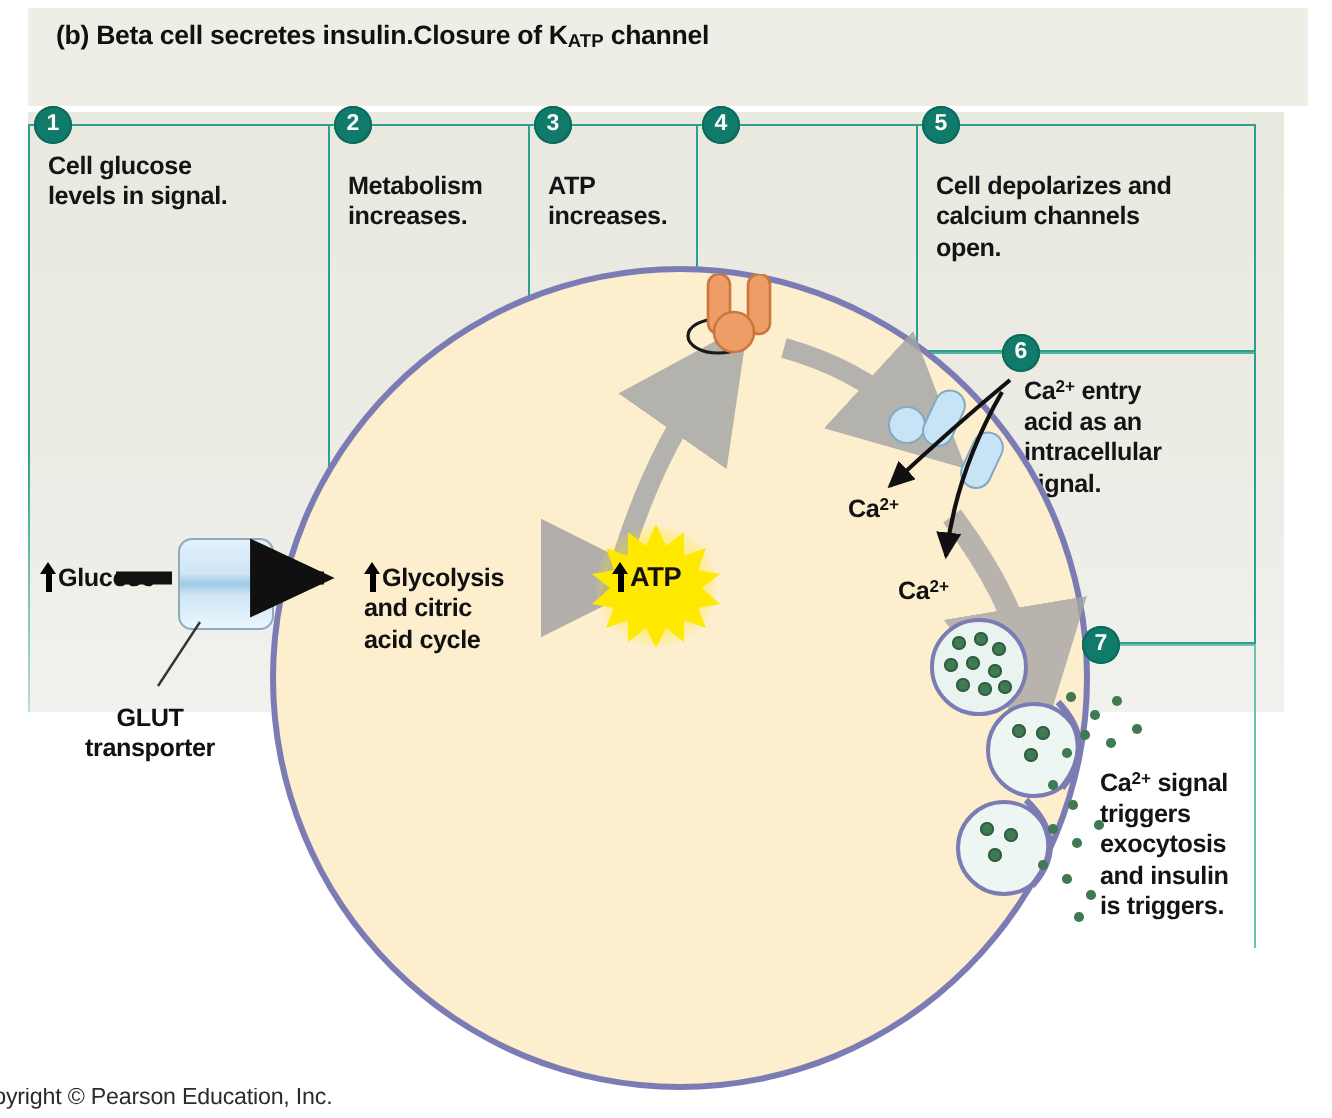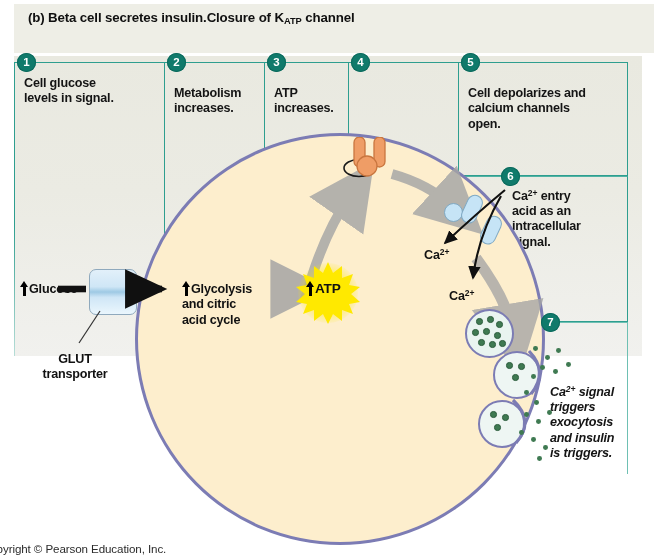--- a/index.html
+++ b/index.html
@@ -136,21 +136,21 @@
   <div class="boxtxt" style="left:512px;top:186px;width:124px;">
     <span>Ca</span><sup>2+</sup><span> entry</span><br>
     <span>acid as an</span><br>
     <span>intracellular</span><br>
     <span>signal.</span>
   </div>
 
   <div class="box" style="left:458px;top:322px;width:170px;height:152px;border-bottom:none;
               border-color:#6ec0b3;"></div>
   <div class="stepnum" style="left:541px;top:313px;">7</div>
-  <div class="boxtxt" style="left:550px;top:382px;width:112px;font-style:italic;">
+  <div class="boxtxt" style="left:550px;top:382px;width:112px;">
     <span>Ca</span><sup>2+</sup><span> signal</span><br>
     <span>triggers</span><br>
     <span>exocytosis</span><br>
     <span>and insulin</span><br>
     <span>is triggers.</span>
   </div>
 
   <div class="cell"></div>
 
   <svg class="svgl" viewBox="0 0 666 559" style="z-index:4;">

